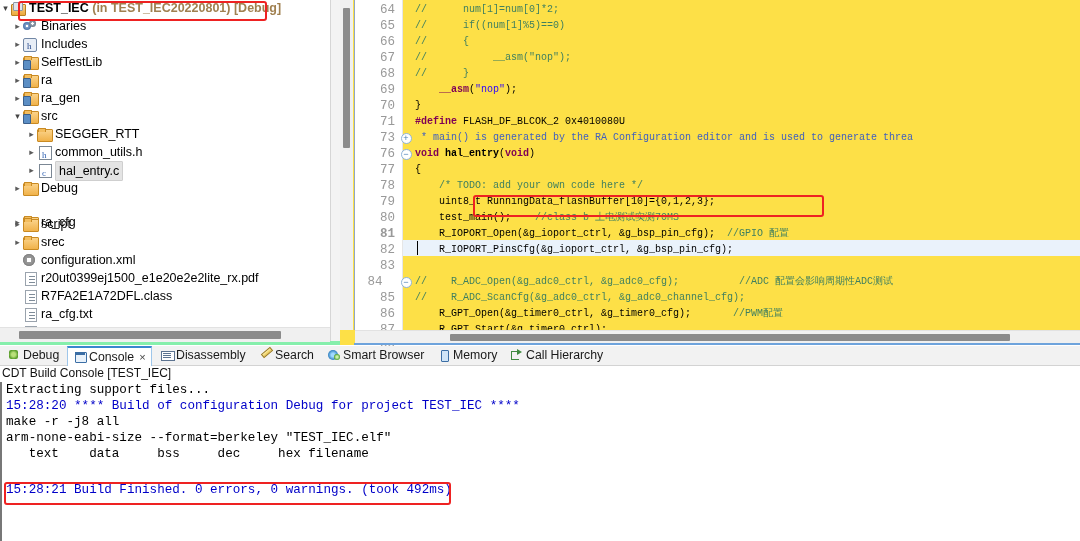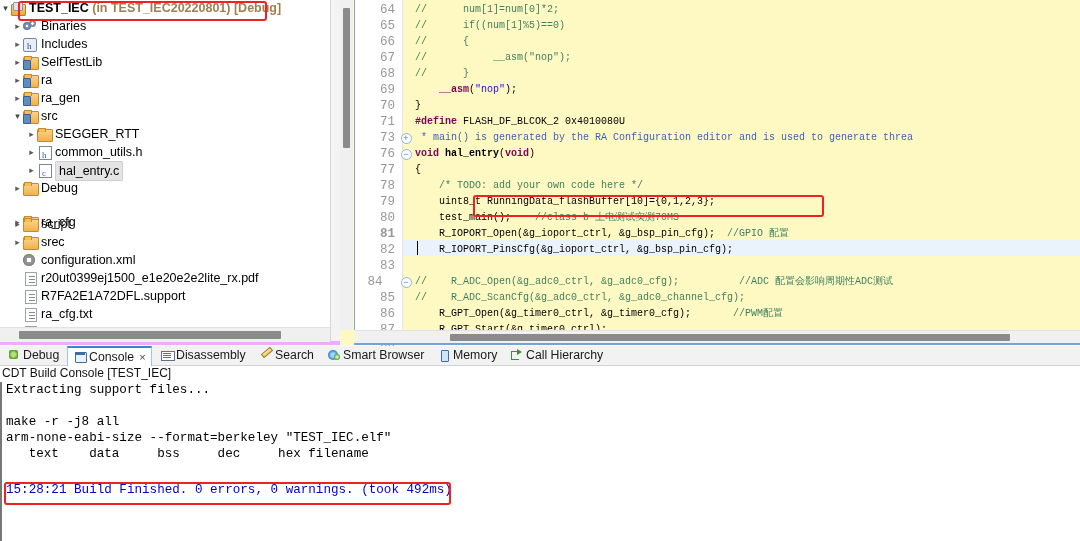--- a/index.html
+++ b/index.html
@@ -8,21 +8,21 @@
     background:#ffffff;
     font-family:"Liberation Sans", sans-serif;
     font-size:12px;color:#000;
   }
   .screen{position:relative;width:1080px;height:541px;}
 
   
   .top{position:absolute;left:0;top:0;width:1080px;height:345px;}
 
   
-  .explorer{position:absolute;left:0;top:0;width:340px;height:345px;background:#f0abfc;text-decoration:underline;}
+  .explorer{position:absolute;left:0;top:0;width:340px;height:345px;background:#86efac;text-decoration:underline;}
   .tree{position:absolute;left:0;top:0;width:330px;height:327px;background:#fff;overflow:hidden;}
   .row{height:18px;line-height:18px;white-space:nowrap;position:relative;font-size:12.5px;}
   .arrow{display:inline-block;width:11px;color:#5a5a5a;font-size:9px;text-align:center;vertical-align:top;line-height:18px;}
   .arrow.open{color:#444;}
   .ico{display:inline-block;width:15px;height:14px;vertical-align:-3px;margin-right:3px;position:relative;}
   .lbl{display:inline-block;vertical-align:top;}
 
   
   .f-folder{background:
     linear-gradient(#fbd38a,#f0b24a);
@@ -72,21 +72,21 @@
   .proj-suffix{color:#a08050;font-weight:bold;}
 
   .redbox{position:absolute;border:2px solid #ee2222;border-radius:3px;pointer-events:none;}
 
   
   .tree-hscroll{position:absolute;left:0;top:327px;width:330px;height:14px;background:#f0f0f0;border-top:1px solid #e2e2e2;}
   .tree-hthumb{position:absolute;left:19px;top:3px;width:262px;height:8px;background:#8b8b8b;border-radius:1px;}
   .explorer-edge{position:absolute;left:330px;top:0;width:10px;height:341px;background:#f3f3f3;border-left:1px solid #d6d6d6;}
 
   
-  .editor{position:absolute;left:340px;top:0;width:740px;height:345px;background:#fef9c3;}
+  .editor{position:absolute;left:340px;top:0;width:740px;height:345px;background:#fde047;}
   .ed-vscroll{position:absolute;left:0px;top:0;width:13px;height:330px;background:#f0f0f0;}
   .ed-vthumb{position:absolute;left:3px;top:8px;width:7px;height:140px;background:#8b8b8b;border-radius:1px;}
   .ed-left-border{position:absolute;left:14px;top:0;width:1px;height:330px;background:#8fa7c4;}
 
   .gutter{position:absolute;left:15px;top:0;width:47px;height:330px;background:#ffffff;}
   .gutter-sel{position:absolute;left:15px;top:128px;width:13px;height:185px;
     background:repeating-linear-gradient(45deg,#6ea6e8 0 2px,#9ac5f2 2px 4px);}
   .gnum{position:absolute;right:7px;width:40px;text-align:right;color:#999999;
     font-family:"Liberation Mono","DejaVu Sans Mono",monospace;font-size:12.5px;line-height:16px;height:16px;}
   .gutter-sep{position:absolute;left:62px;top:0;width:1px;height:330px;background:#e6e6e6;}
@@ -170,21 +170,21 @@
           <div class="row indent1" style="top: 107px; position: absolute; left: 0px;"><span class="arrow open">▾</span><span class="ico"><span class="f-srcfolder" style="position:absolute;"></span></span><span class="lbl">src</span></div>
           <div class="row indent2" style="top: 125px; position: absolute; left: 0px;"><span class="arrow">▸</span><span class="ico"><span class="f-folder" style="position:absolute;"></span></span><span class="lbl">SEGGER_RTT</span></div>
           <div class="row indent2" style="top: 143px; position: absolute; left: 0px;"><span class="arrow">▸</span><span class="ico"><span class="f-h" style="position:absolute;"></span></span><span class="lbl">common_utils.h</span></div>
           <div class="row indent2" style="top: 161px; position: absolute; left: 0px;"><span class="arrow">▸</span><span class="ico"><span class="f-c" style="position:absolute;"></span></span><span class="lbl sel-file">hal_entry.c</span></div>
           <div class="row indent1" style="top: 179px; position: absolute; left: 0px;"><span class="arrow">▸</span><span class="ico"><span class="f-folder" style="position:absolute;"></span></span><span class="lbl">Debug</span></div>
           <div class="row indent1" style="top: 197px; position: absolute; left: 0px; margin-top: 16px;"><span class="arrow">▸</span><span class="ico"><span class="f-folder" style="position:absolute;"></span></span><span class="lbl">ra_cfg</span></div>
           <div class="row indent1" style="top: 215px; position: absolute; left: 0px;"><span class="arrow">▸</span><span class="ico"><span class="f-folder" style="position:absolute;"></span></span><span class="lbl">script</span></div>
           <div class="row indent1" style="top: 233px; position: absolute; left: 0px;"><span class="arrow">▸</span><span class="ico"><span class="f-folder" style="position:absolute;"></span></span><span class="lbl">srec</span></div>
           <div class="row indent1" style="top: 251px; position: absolute; left: 0px;"><span class="arrow"></span><span class="ico"><span class="f-gear" style="position:absolute;"></span></span><span class="lbl">configuration.xml</span></div>
           <div class="row indent1" style="top: 269px; position: absolute; left: 0px;"><span class="arrow"></span><span class="ico"><span class="f-doc" style="position:absolute;"></span></span><span class="lbl">r20ut0399ej1500_e1e20e2e2lite_rx.pdf</span></div>
-          <div class="row indent1" style="top: 287px; position: absolute; left: 0px;"><span class="arrow"></span><span class="ico"><span class="f-doc" style="position:absolute;"></span></span><span class="lbl">R7FA2E1A72DFL.support</span></div>
+          <div class="row indent1" style="top: 287px; position: absolute; left: 0px;"><span class="arrow"></span><span class="ico"><span class="f-doc" style="position:absolute;"></span></span><span class="lbl">R7FA2E1A72DFL.class</span></div>
           <div class="row indent1" style="top: 305px; position: absolute; left: 0px;"><span class="arrow"></span><span class="ico"><span class="f-doc" style="position:absolute;"></span></span><span class="lbl">ra_cfg.txt</span></div>
           <div class="row indent1" style="top: 323px; position: absolute; left: 0px;"><span class="arrow"></span><span class="ico"><span class="f-doc" style="position:absolute;"></span></span><span class="lbl">TEST_IEC Debug_Flat.jlink</span></div>
         </div>
       <div class="tree-hscroll">
         <div class="tree-hthumb"></div>
       </div>
       <div class="explorer-edge"></div>
     </div>
 
     <div class="editor">
@@ -264,20 +264,21 @@
         <div class="tab" style="left: 155px; padding: 0px 5px;"><span class="tabico ti-dis"></span><span>Disassembly</span></div>
         <div class="tab" style="left: 254px; padding: 0px 5px;"><span class="tabico ti-search"></span><span>Search</span></div>
         <div class="tab" style="left: 322px; padding: 0px 5px;"><span class="tabico ti-smart"></span><span>Smart Browser</span></div>
         <div class="tab" style="left: 432px; padding: 0px 5px;"><span class="tabico ti-mem"></span><span>Memory</span></div>
         <div class="tab" style="left: 505px; padding: 0px 5px;"><span class="tabico ti-call"></span><span>Call Hierarchy</span></div>
       </div>
     <div class="conhdr">CDT Build Console [TEST_IEC]</div>
     <div class="con-left-rule"></div>
     <div class="conbody" id="conbody">
         <div class="conline" style="top: 0px;">Extracting support files...</div>
+        <div class="conline blue" style="top: 16px;">15:28:20 **** Build of configuration Debug for project TEST_IEC ****</div>
         <div class="conline" style="top: 32px;">make -r -j8 all</div>
         <div class="conline" style="top: 48px;">arm-none-eabi-size --format=berkeley "TEST_IEC.elf"</div>
         <div class="conline" style="top: 64px;">   text    data     bss     dec     hex filename</div>
         <div class="conline" style="top: 96px;"></div>
         <div class="conline blue" style="top: 100px;">15:28:21 Build Finished. 0 errors, 0 warnings. (took 492ms)</div>
       </div>
   </div>
 
   <div id="annos">
       <div class="redbox" style="left: 18px; top: 1px; width: 245px; height: 16px; border-color: rgb(238, 34, 34);"></div>

